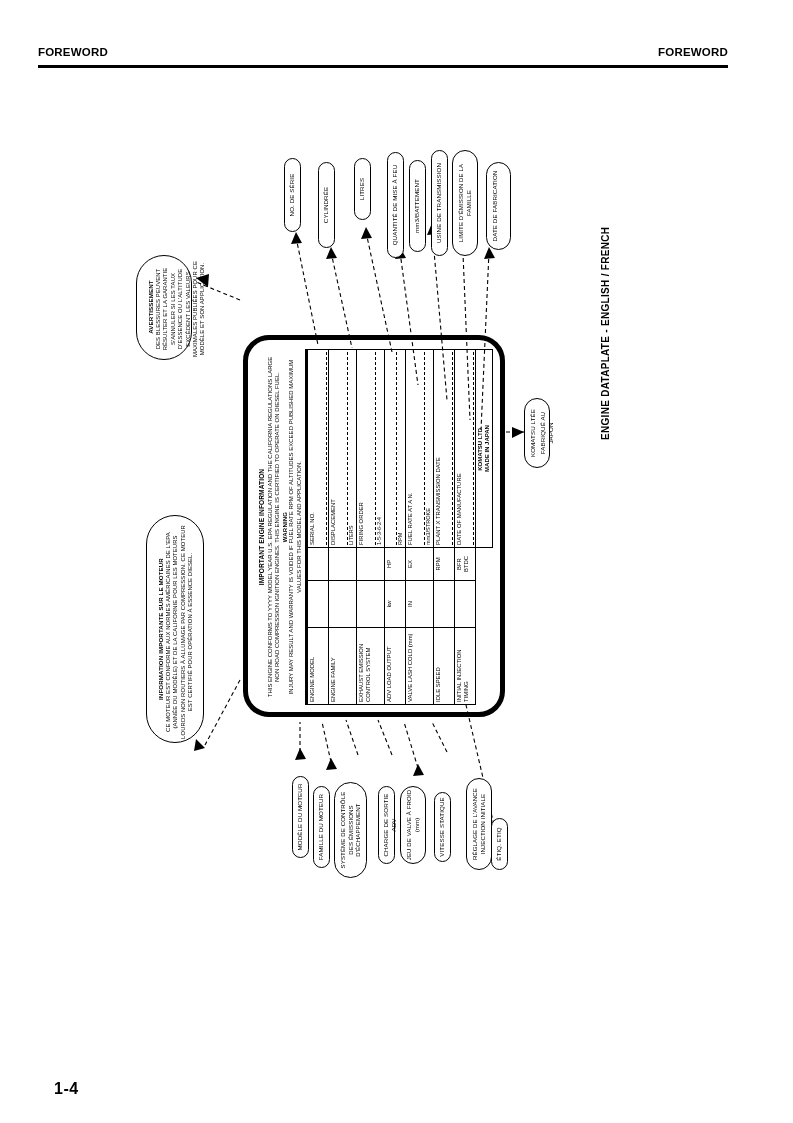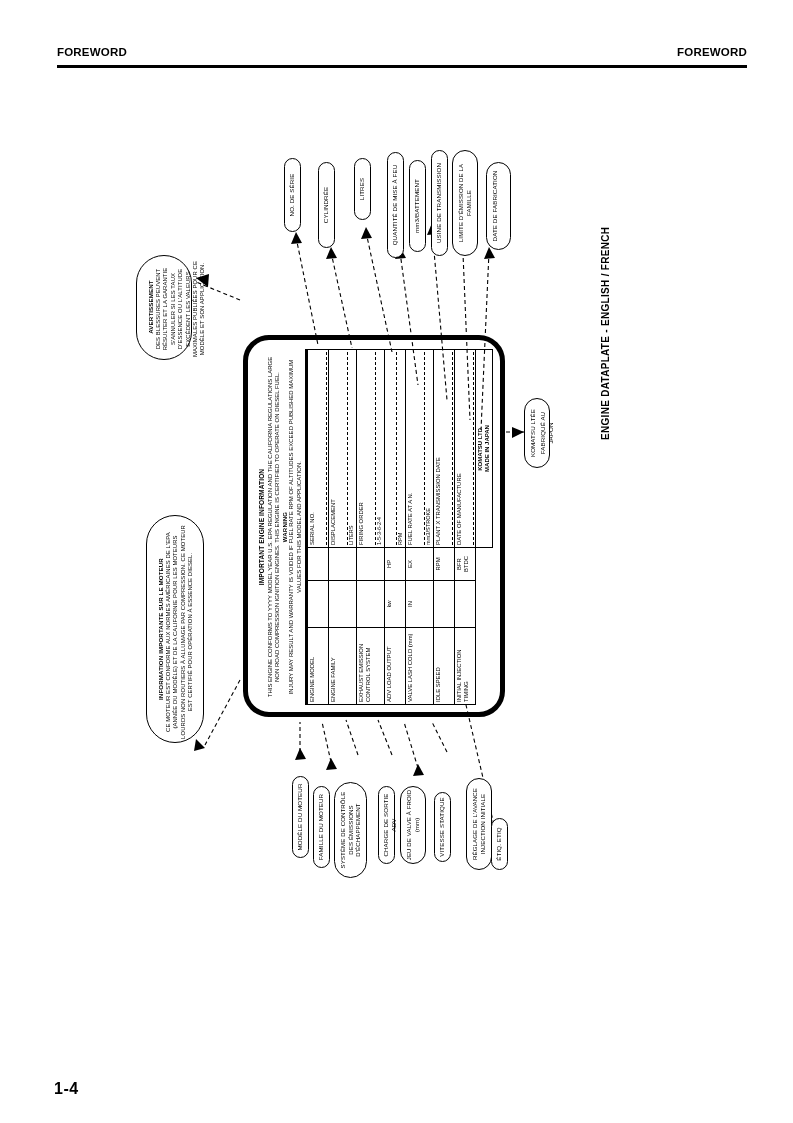--- a/index.html
+++ b/index.html
@@ -8,21 +8,21 @@
     background:#ffffff;
     font-family:"Liberation Sans", sans-serif;
     color:#000;
     position:relative;
     overflow:hidden;
   }
   .page{position:absolute;inset:0;}
 
   
   .header{
-    position:absolute;left:57px;top:46px;width:690px;height:24px;text-align:center;
+    position:absolute;left:38px;top:46px;width:690px;height:24px;text-align:center;
   }
   .header .hl, .header .hr{
     position:absolute;top:0;
     font-size:11.5px;font-weight:bold;letter-spacing:.2px;
   }
   .header .hl{left:0;}
   .header .hr{right:0;}
   .header .rule{
     position:absolute;left:0;top:19px;width:690px;height:2.5px;background:#000;
   }

